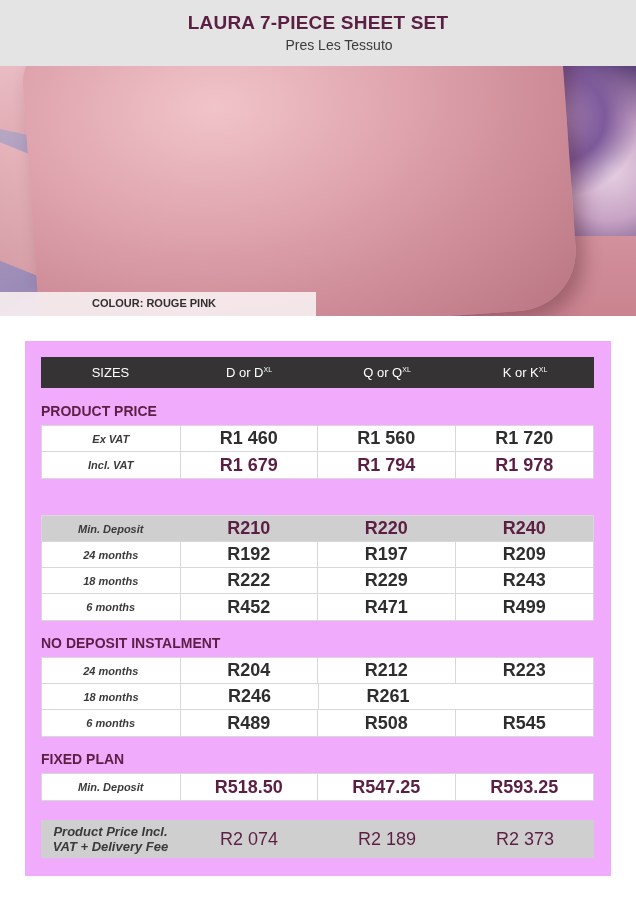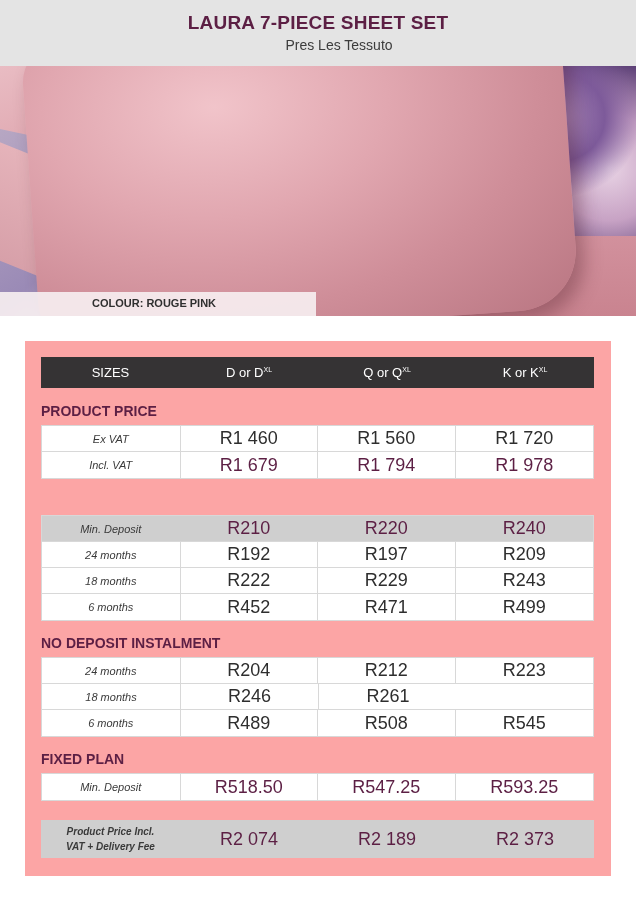--- a/index.html
+++ b/index.html
@@ -13,40 +13,40 @@
   .photo .bed { position: absolute; left: -40px; top: 95px; width: 360px; height: 200px; background: linear-gradient(135deg, #b9a9c4 0%, #9a8ab6 40%, #ddd3e4 75%, #a896bd 100%); transform: rotate(12deg); }
   .photo .sheet { position: absolute; left: -40px; top: 60px; width: 420px; height: 110px; background: linear-gradient(180deg, #e5b3ba 0%, #d7a0a9 100%); transform: rotate(22deg); transform-origin: left top; }
   .photo .pillow { position: absolute; left: 30px; top: -40px; width: 540px; height: 300px; border-radius: 40px 30px 60px 40px;
     background: radial-gradient(ellipse at 35% 25%, #f1c4ca 0%, #e1a7b0 35%, #cf8e99 65%, #b97682 100%); transform: rotate(-4deg); box-shadow: 8px 10px 18px rgba(80,30,40,0.35); }
   .photo .floral { position: absolute; left: 525px; top: 0; width: 120px; height: 170px;
     background: radial-gradient(circle at 30% 30%, #a785b8 0%, #7d5a9a 30%, transparent 55%), radial-gradient(circle at 70% 60%, #e9d4e5 0%, #c7a2c4 40%, #5b3f76 80%); border-bottom-left-radius: 40px; }
   .photo .right-sheet { position: absolute; left: 470px; top: 150px; width: 200px; height: 120px; background: linear-gradient(180deg, #d494a0 0%, #c7808c 100%); }
   .colour-tag { position: absolute; left: 0; top: 226px; width: 316px; height: 24px; background: rgba(246,238,240,0.92); }
   .colour-tag span { position: absolute; left: 92px; top: 5px; font-size: 11px; font-weight: bold; color: #2f2f2f; }
 
-  .panel { position: absolute; left: 25px; top: 341px; width: 586px; height: 535px; background: #fca5a5; }
+  .panel { position: absolute; left: 25px; top: 341px; width: 586px; height: 535px; background: #f0abfc; }
 
   .sizes-row { position: absolute; left: 16px; top: 16px; width: 553px; height: 31px; background: #353334; display: flex; }
   .sizes-row div { color: #ffffff; font-size: 13px; display: flex; align-items: center; justify-content: center; }
   .sizes-row sup { font-size: 7px; position: relative; top: -3px; }
 
   .section-title { position: absolute; left: 16px; width: 553px; text-align: left; font-size: 14px; font-weight: bold; color: #5c1f44; }
 
-  .grid { position: absolute; left: 16px; width: 553px; border: 1px solid #d8d8d8; background: #ffffff; }
+  .grid { position: absolute; left: 16px; width: 553px; border: 1px solid #d8d8d8; background: #ffffff; font-weight: bold; }
   .row { display: flex; height: 26px; border-bottom: 1px solid #d8d8d8; }
   .row:last-child { border-bottom: none; }
   .row.shaded { background: #cfcfcf; }
   .row .label { width: 139px; border-right: 1px solid #d8d8d8; display: flex; align-items: center; justify-content: center; font-size: 11px; font-style: italic; color: #3a3a3a; }
   .row.shaded .label, .row.shaded .cell { border-right-color: transparent; }
   .row .cell { width: 138px; border-right: 1px solid #d8d8d8; display: flex; align-items: center; justify-content: center; font-size: 18px; color: #2e2e2e; }
   .row .cell:last-child { border-right: none; }
   .row .cell.plum { color: #5c1f44; }
 
   .total-row { position: absolute; left: 16px; top: 479px; width: 553px; height: 38px; background: #cfcfcf; display: flex; }
-  .total-row .label { width: 139px; display: flex; flex-direction: column; align-items: center; justify-content: center; font-size: 10px; font-weight: bold; font-style: italic; color: #3a3a3a; line-height: 15px; text-align: center; }
+  .total-row .label { width: 139px; display: flex; flex-direction: column; align-items: center; justify-content: center; font-size: 13px; font-weight: bold; font-style: italic; color: #3a3a3a; line-height: 15px; text-align: center; }
   .total-row .cell { width: 138px; display: flex; align-items: center; justify-content: center; font-size: 18px; color: #5c1f44; }
 </style>
 </head>
 <body>
 
 <div class="header">
   <div class="title">LAURA 7-PIECE SHEET SET</div>
   <div class="subtitle">Pres Les Tessuto</div>
 </div>
 

